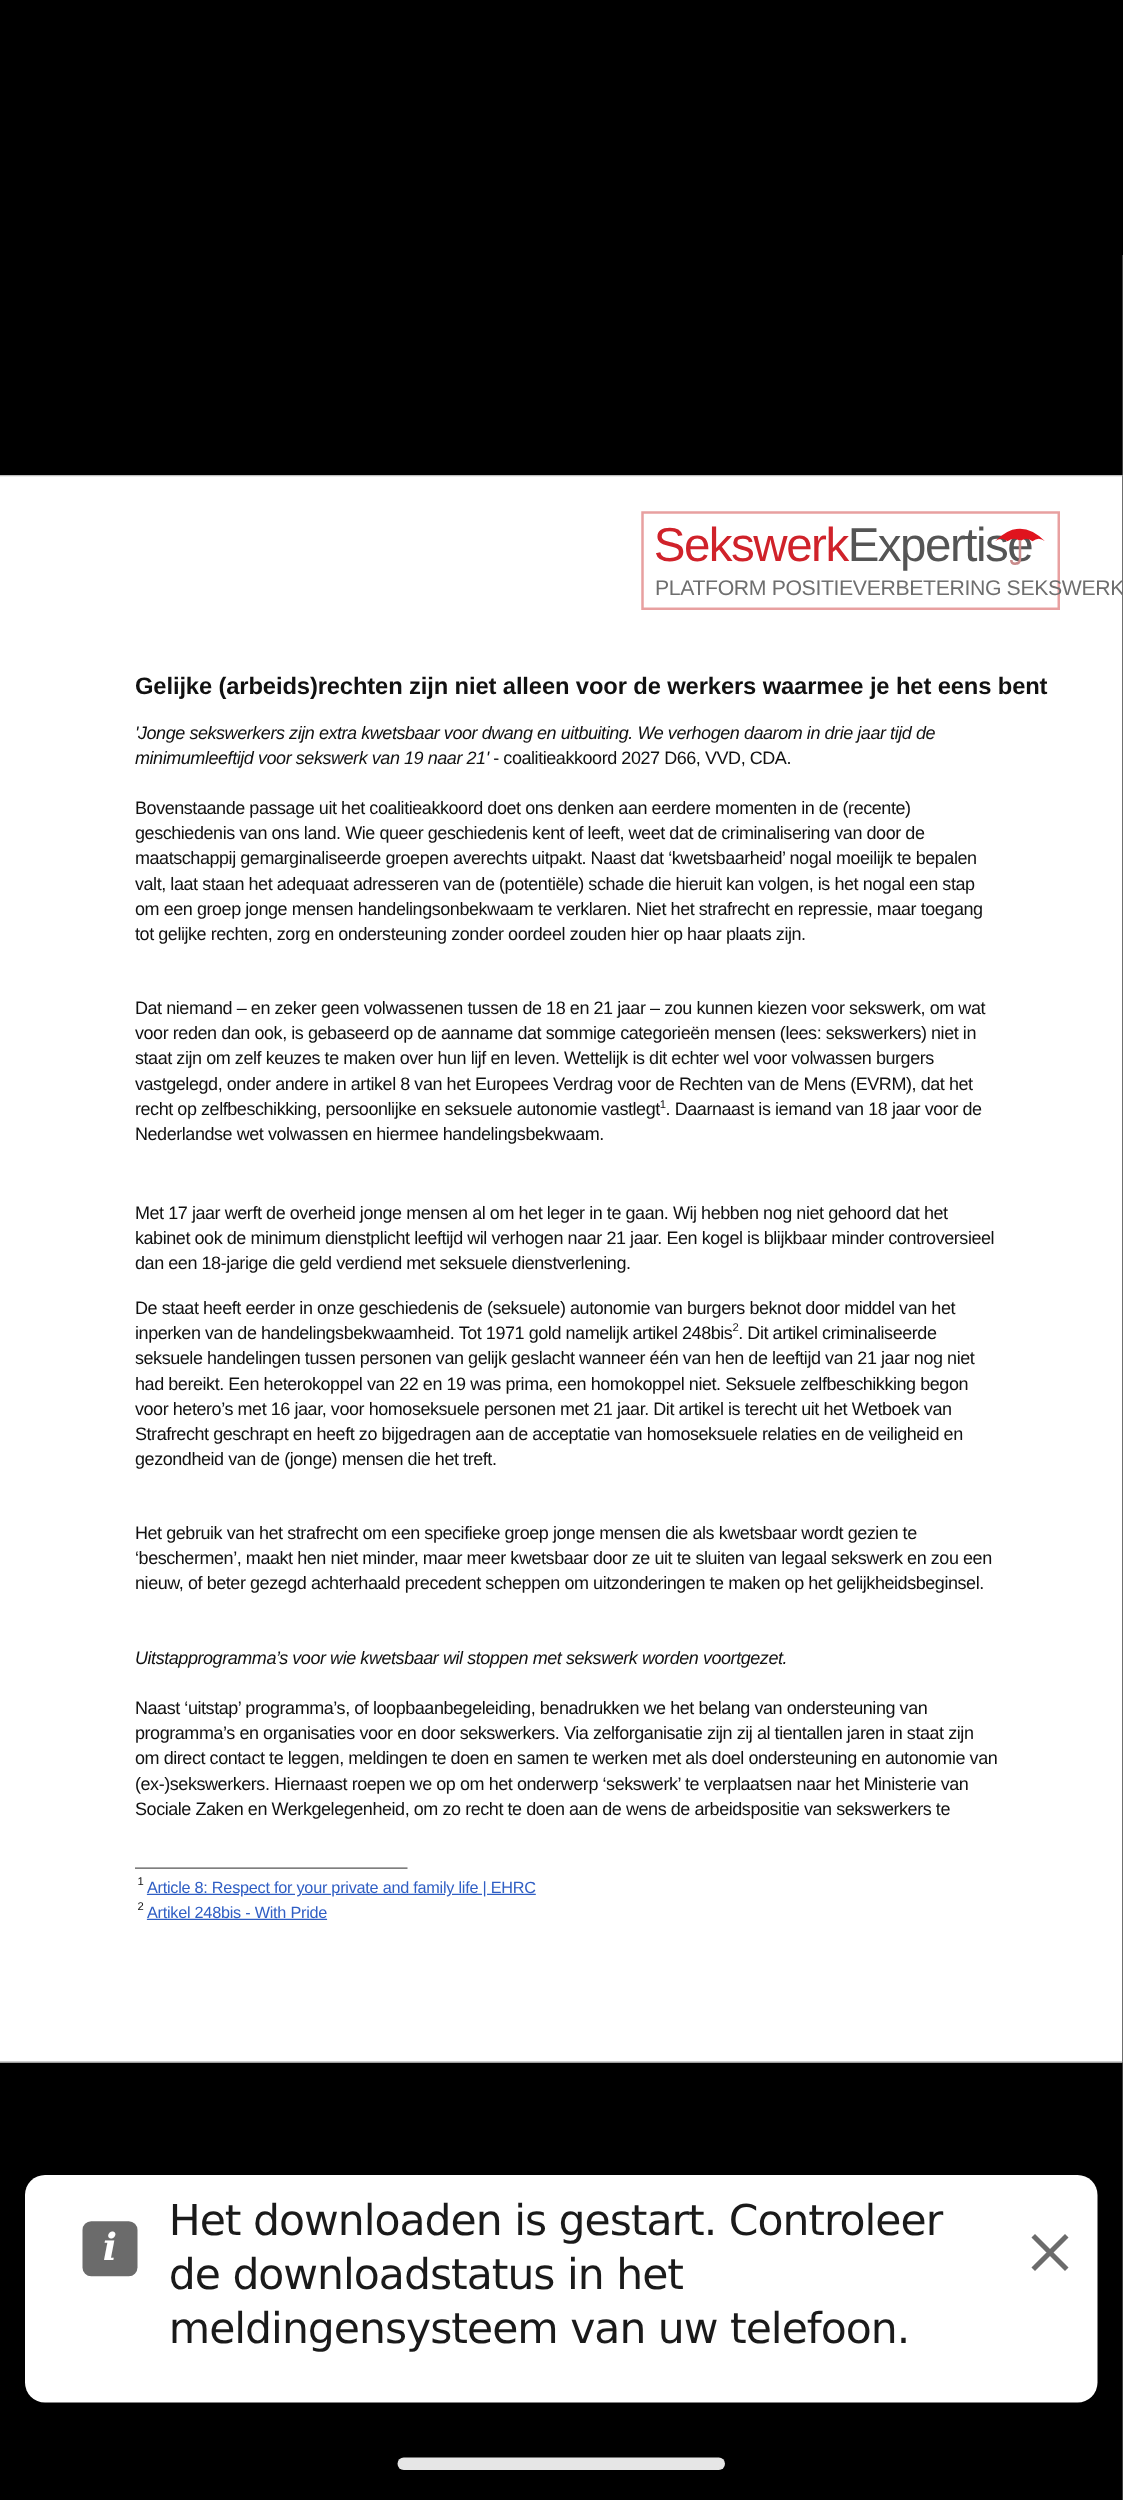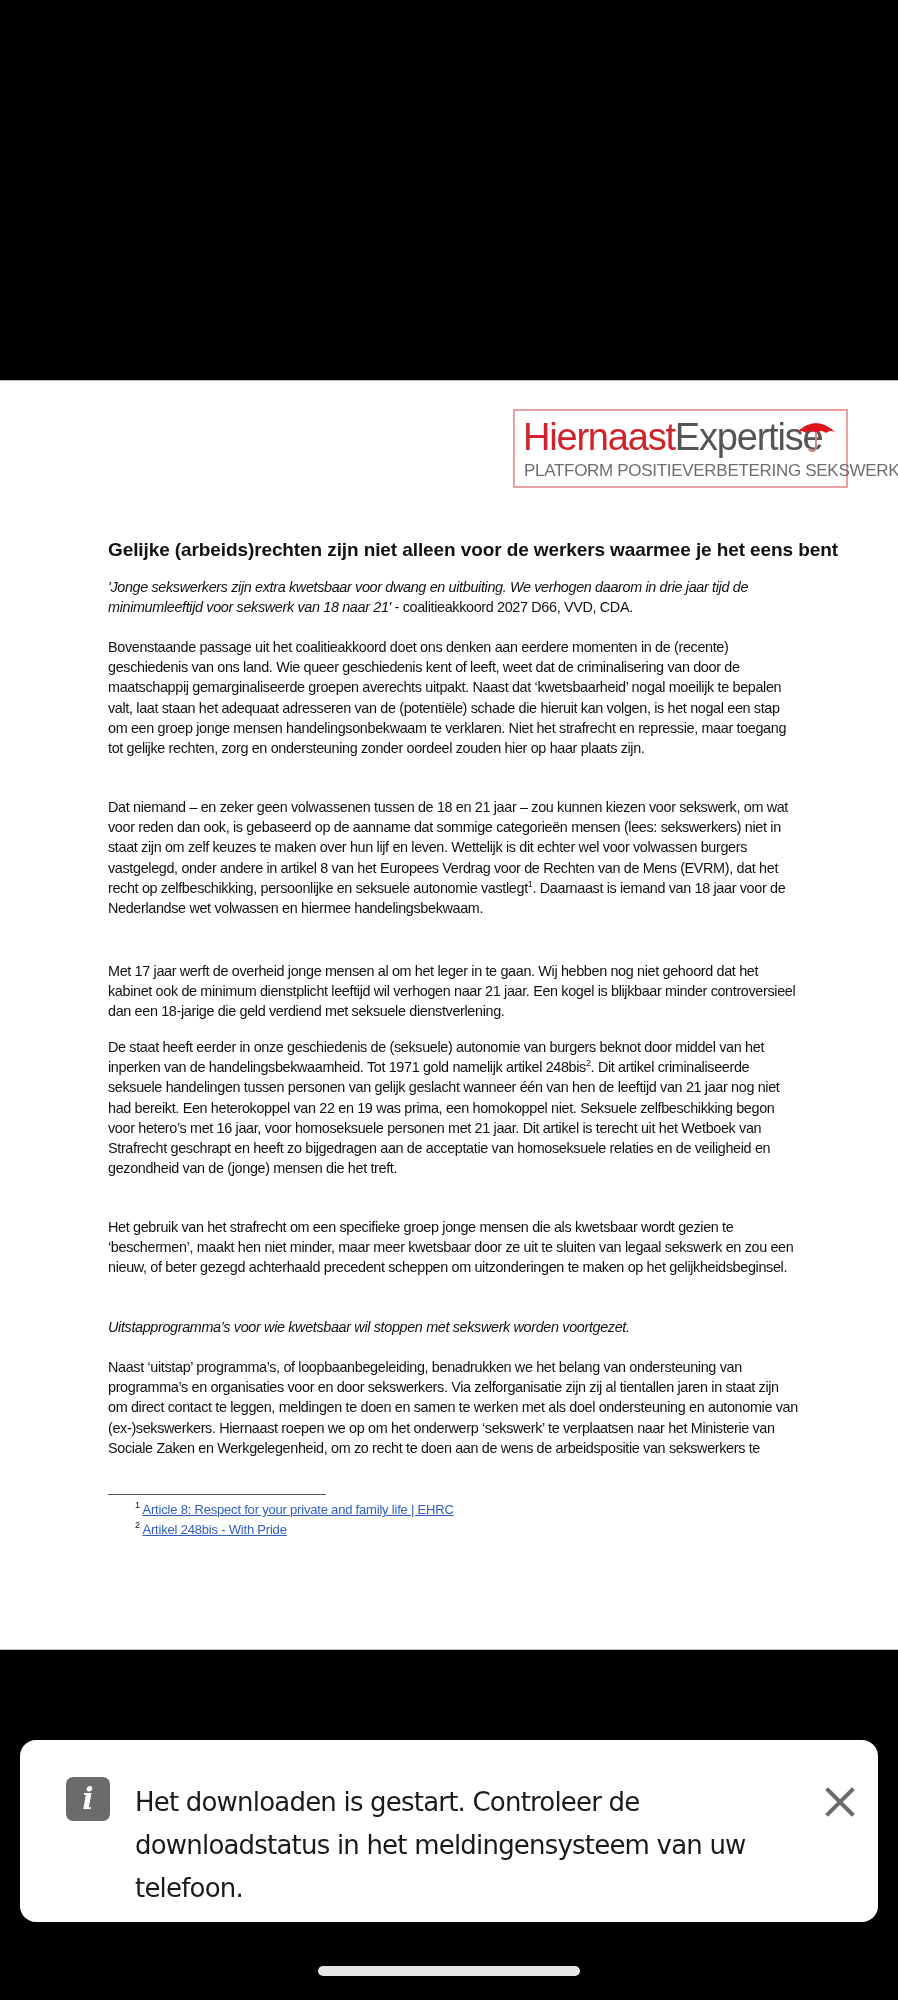--- a/index.html
+++ b/index.html
@@ -43,67 +43,67 @@
   }
   .para {
     position: absolute; left: 0; width: 690px;
     font-size: 14.4px; line-height: 20.2px; letter-spacing: -0.35px;
   }
   .para b { font-weight: normal; }
   .para i { font-style: italic; }
   sup { font-size: 9px; vertical-align: 6px; line-height: 0; }
 
   .fn-rule { position: absolute; left: 0; top: 1113px; width: 218px; height: 1px; background: #555; }
-  .footnote { position: absolute; left: 2px; font-size: 13px; line-height: 18px; letter-spacing: -0.2px; margin-left: 25px; }
+  .footnote { position: absolute; left: 2px; font-size: 13px; line-height: 18px; letter-spacing: -0.2px; }
   .footnote a { color: #2f5ec4; text-decoration: underline; }
 
   .toast {
     position: absolute; left: 20px; top: 1740px; width: 858px; height: 182px;
     background: #fff; border-radius: 16px;
     box-shadow: 0 1px 3px rgba(0,0,0,0.25);
   }
   .toast-icon {
     position: absolute; left: 46px; top: 37px; width: 44px; height: 44px;
     background: #6b6b6b; border-radius: 7px;
     color: #fff; text-align: center;
     font-family: "DejaVu Serif", serif; font-style: italic; font-weight: bold;
     font-size: 30px; line-height: 44px;
   }
   .toast-text {
-    position: absolute; left: 115px; top: 41px; width: 620px;
+    position: absolute; left: 115px; top: 16px; width: 620px;
     font-family: "DejaVu Sans", sans-serif;
-    font-size: 26px; line-height: 43px; color: #1a1a1a; letter-spacing: -0.8px;
+    font-size: 34px; line-height: 43px; color: #1a1a1a; letter-spacing: -0.8px;
   }
   .toast-close {
     position: absolute; left: 800px; top: 42px; width: 40px; height: 40px;
     cursor: pointer;
   }
 
   .home-indicator {
     position: absolute; left: 318px; top: 1966px; width: 262px; height: 10px;
     background: #e6e6e6; border-radius: 5px;
   }
 </style>
 </head>
 <body>
 
 <div class="page">
   <div class="logo">
-    <div class="logo-main"><span class="red">Hiernaast</span><span class="gray">Expertise</span></div>
+    <div class="logo-main"><span class="red">Sekswerk</span><span class="gray">Expertise</span></div>
     <svg class="logo-umbrella" viewBox="0 0 44 34">
       <path d="M2 14 Q22 -6 42 14 Q37 10 32 14 Q27 10 22 14 Q17 10 12 14 Q7 10 2 14 Z" fill="#e0141e"></path>
       <path d="M22 13 L22 28 Q22 32 18 32 Q15 32 15 29" stroke="#c98b8b" stroke-width="2" fill="none"></path>
     </svg>
     <div class="logo-sub">PLATFORM POSITIEVERBETERING SEKSWERKERS</div>
   </div>
 
   <div class="doc">
     <div class="doc-title">Gelijke (arbeids)rechten zijn niet alleen voor de werkers waarmee je het eens bent</div>
 
-    <div class="para" style="top:196px"><i>'Jonge sekswerkers zijn extra kwetsbaar voor dwang en uitbuiting. We verhogen daarom in drie jaar tijd de minimumleeftijd voor sekswerk van 18 naar 21'</i><span> - coalitieakkoord 2027 D66, VVD, CDA.</span></div>
+    <div class="para" style="top:196px"><i>'Jonge sekswerkers zijn extra kwetsbaar voor dwang en uitbuiting. We verhogen daarom in drie jaar tijd de minimumleeftijd voor sekswerk van 19 naar 21'</i><span> - coalitieakkoord 2027 D66, VVD, CDA.</span></div>
 
     <div class="para" style="top:256px"><span>Bovenstaande passage uit het coalitieakkoord doet ons denken aan eerdere momenten in de (recente) geschiedenis van ons land. Wie queer geschiedenis kent of leeft, weet dat de criminalisering van door de maatschappij gemarginaliseerde groepen averechts uitpakt. Naast dat ‘kwetsbaarheid’ nogal moeilijk te bepalen valt, laat staan het adequaat adresseren van de (potentiële) schade die hieruit kan volgen, is het nogal een stap om een groep jonge mensen handelingsonbekwaam te verklaren. </span><b>Niet het strafrecht en repressie, maar toegang tot gelijke rechten, zorg en ondersteuning zonder oordeel zouden hier op haar plaats zijn.</b></div>
 
     <div class="para" style="top:416px"><span>Dat niemand – en zeker geen volwassenen tussen de 18 en 21 jaar – zou kunnen kiezen voor sekswerk, om wat voor reden dan ook, is gebaseerd op de aanname dat sommige categorieën mensen (lees: sekswerkers) niet in staat zijn om zelf keuzes te maken over hun lijf en leven. Wettelijk is dit echter wel voor volwassen burgers vastgelegd, onder andere in artikel 8 van het Europees Verdrag voor de Rechten van de Mens (EVRM), dat het recht op zelfbeschikking, persoonlijke en seksuele autonomie vastlegt</span><sup>1</sup><span>. Daarnaast is iemand van 18 jaar voor de Nederlandse wet volwassen en hiermee handelingsbekwaam.</span></div>
 
     <div class="para" style="top:580px"><span>Met 17 jaar werft de overheid jonge mensen al om het leger in te gaan. Wij hebben nog niet gehoord dat het kabinet ook de minimum dienstplicht leeftijd wil verhogen naar 21 jaar. Een kogel is blijkbaar minder controversieel dan een 18-jarige die geld verdiend met seksuele dienstverlening.</span></div>
 
     <div class="para" style="top:656px"><span>De staat heeft eerder in onze geschiedenis de (seksuele) autonomie van burgers beknot door middel van het inperken van de handelingsbekwaamheid. Tot 1971 gold namelijk artikel 248bis</span><sup>2</sup><span>. Dit artikel criminaliseerde seksuele handelingen tussen personen van gelijk geslacht wanneer één van hen de leeftijd van 21 jaar nog niet had bereikt. Een heterokoppel van 22 en 19 was prima, een homokoppel niet. Seksuele zelfbeschikking begon voor hetero’s met 16 jaar, voor homoseksuele personen met 21 jaar. Dit artikel is terecht uit het Wetboek van Strafrecht geschrapt en heeft zo bijgedragen aan de acceptatie van homoseksuele relaties en de veiligheid en gezondheid van de (jonge) mensen die het treft.</span></div>
 
     <div class="para" style="top:836px"><b>Het gebruik van het strafrecht om een specifieke groep jonge mensen die als kwetsbaar wordt gezien te ‘beschermen’, maakt hen niet minder, maar meer kwetsbaar door ze uit te sluiten van legaal sekswerk en zou een nieuw, of beter gezegd achterhaald precedent scheppen om uitzonderingen te maken op het gelijkheidsbeginsel.</b></div>

